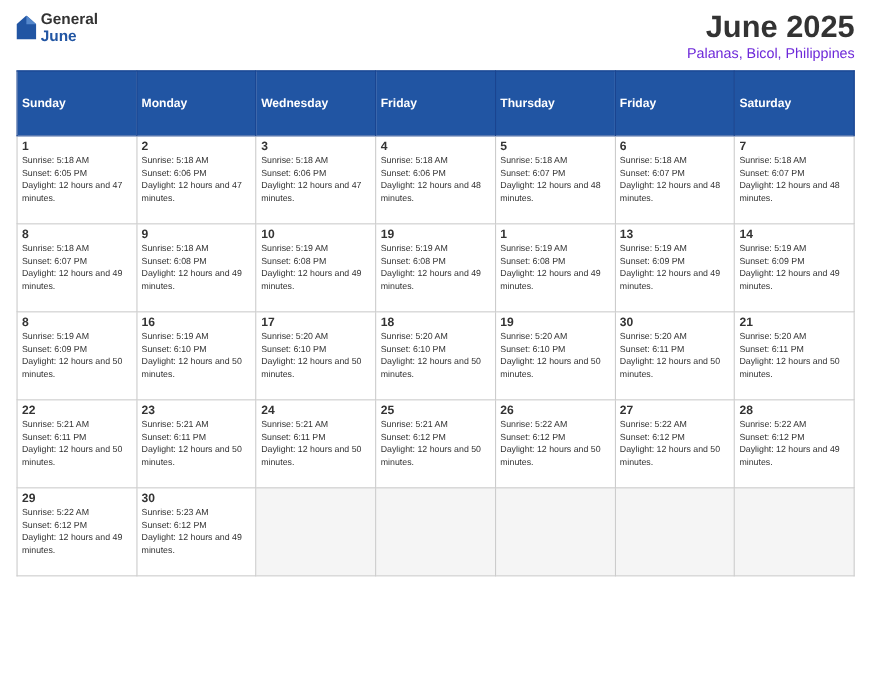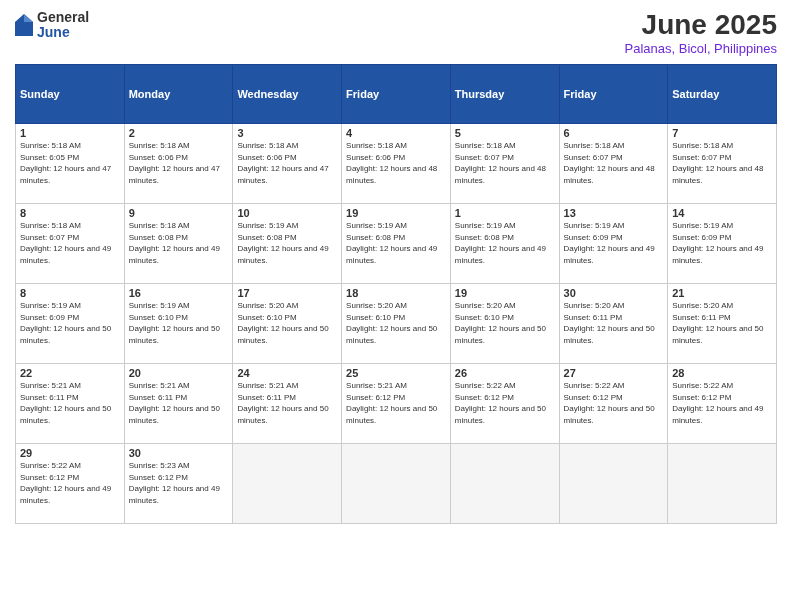--- a/index.html
+++ b/index.html
@@ -154,21 +154,21 @@
           <td><span class="day-num">8</span><span class="day-info">Sunrise: 5:19 AM<br>Sunset: 6:09 PM<br>Daylight: 12 hours and 50 minutes.</span></td>
           <td><span class="day-num">16</span><span class="day-info">Sunrise: 5:19 AM<br>Sunset: 6:10 PM<br>Daylight: 12 hours and 50 minutes.</span></td>
           <td><span class="day-num">17</span><span class="day-info">Sunrise: 5:20 AM<br>Sunset: 6:10 PM<br>Daylight: 12 hours and 50 minutes.</span></td>
           <td><span class="day-num">18</span><span class="day-info">Sunrise: 5:20 AM<br>Sunset: 6:10 PM<br>Daylight: 12 hours and 50 minutes.</span></td>
           <td><span class="day-num">19</span><span class="day-info">Sunrise: 5:20 AM<br>Sunset: 6:10 PM<br>Daylight: 12 hours and 50 minutes.</span></td>
           <td><span class="day-num">30</span><span class="day-info">Sunrise: 5:20 AM<br>Sunset: 6:11 PM<br>Daylight: 12 hours and 50 minutes.</span></td>
           <td><span class="day-num">21</span><span class="day-info">Sunrise: 5:20 AM<br>Sunset: 6:11 PM<br>Daylight: 12 hours and 50 minutes.</span></td>
         </tr>
         <tr>
           <td><span class="day-num">22</span><span class="day-info">Sunrise: 5:21 AM<br>Sunset: 6:11 PM<br>Daylight: 12 hours and 50 minutes.</span></td>
-          <td><span class="day-num">20</span><span class="day-info">Sunrise: 5:21 AM<br>Sunset: 6:11 PM<br>Daylight: 12 hours and 50 minutes.</span></td>
+          <td><span class="day-num">23</span><span class="day-info">Sunrise: 5:21 AM<br>Sunset: 6:11 PM<br>Daylight: 12 hours and 50 minutes.</span></td>
           <td><span class="day-num">24</span><span class="day-info">Sunrise: 5:21 AM<br>Sunset: 6:11 PM<br>Daylight: 12 hours and 50 minutes.</span></td>
           <td><span class="day-num">25</span><span class="day-info">Sunrise: 5:21 AM<br>Sunset: 6:12 PM<br>Daylight: 12 hours and 50 minutes.</span></td>
           <td><span class="day-num">26</span><span class="day-info">Sunrise: 5:22 AM<br>Sunset: 6:12 PM<br>Daylight: 12 hours and 50 minutes.</span></td>
           <td><span class="day-num">27</span><span class="day-info">Sunrise: 5:22 AM<br>Sunset: 6:12 PM<br>Daylight: 12 hours and 50 minutes.</span></td>
           <td><span class="day-num">28</span><span class="day-info">Sunrise: 5:22 AM<br>Sunset: 6:12 PM<br>Daylight: 12 hours and 49 minutes.</span></td>
         </tr>
         <tr>
           <td><span class="day-num">29</span><span class="day-info">Sunrise: 5:22 AM<br>Sunset: 6:12 PM<br>Daylight: 12 hours and 49 minutes.</span></td>
           <td><span class="day-num">30</span><span class="day-info">Sunrise: 5:23 AM<br>Sunset: 6:12 PM<br>Daylight: 12 hours and 49 minutes.</span></td>
           <td class="empty"></td>

